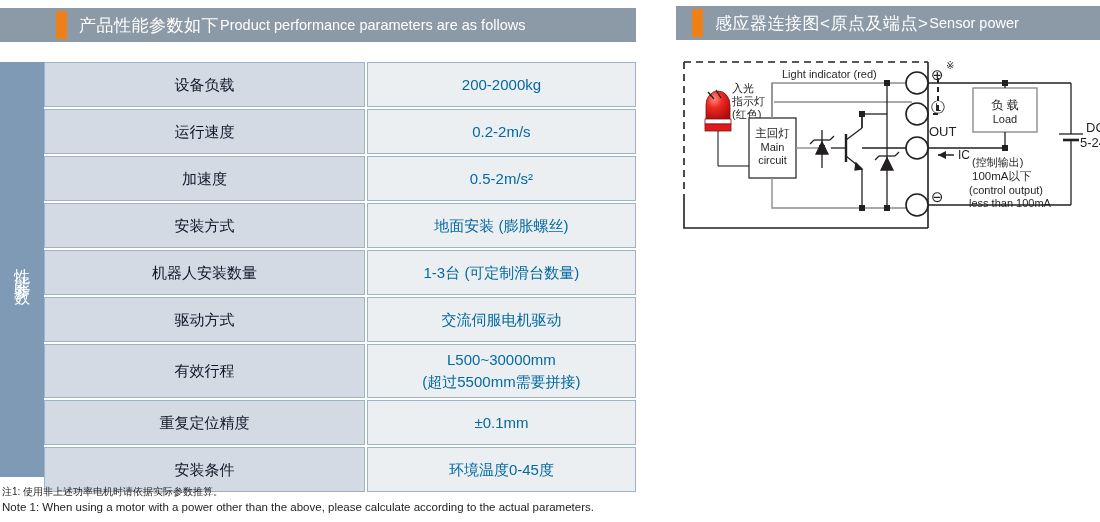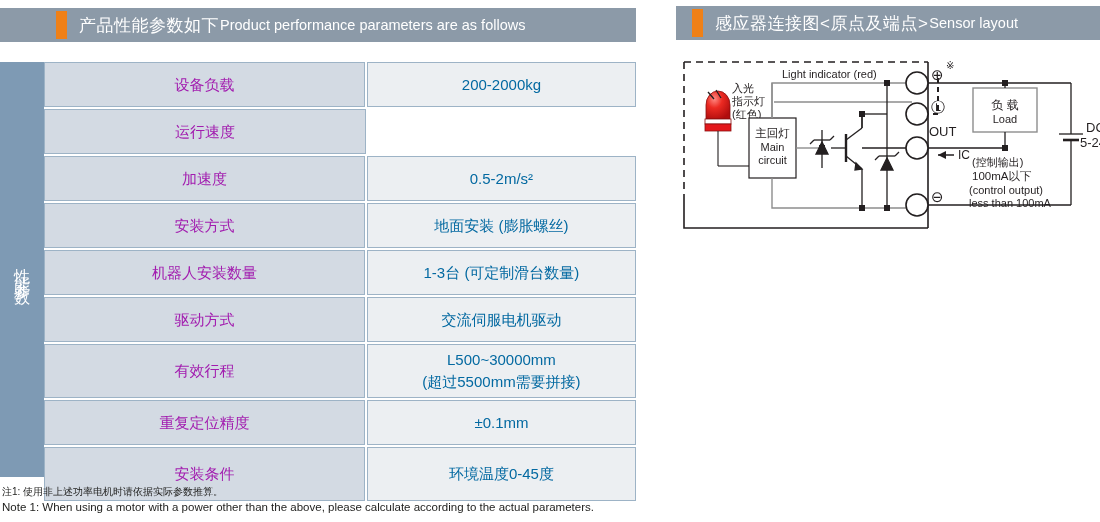--- a/index.html
+++ b/index.html
@@ -54,21 +54,21 @@
   }
   .row:last-child{margin-bottom:0;}
   .cell{
     box-sizing:border-box;
     display:flex;align-items:center;justify-content:center;
     text-align:center;
     border:1px solid #9db3c6;
     font-size:15px;
     line-height:1.45;
   }
-  .cell.k{width:322px;background:#d3dae3;color:#a21caf;}
+  .cell.k{width:322px;background:#d3dae3;color:#0f172a;}
   .cell.v{width:270px;background:#eceff2;color:#0369a1;margin-left:2px;}
   .cell.v .two{display:block;}
 
   
   .note{position:absolute;left:2px;top:484px;width:640px;}
   .note .n1{font-size:10px;color:#1d1d1b;line-height:1.5;}
   .note .n2{font-size:11.5px;color:#1d1d1b;line-height:1.5;}
 
   
   .diagram{position:absolute;left:676px;top:50px;width:424px;height:200px;}
@@ -82,36 +82,37 @@
 
   <div class="banner" id="banner-left">
     <div class="accent"></div>
     <span class="cn">产品性能参数如下</span>
     <span class="en">Product performance parameters are as follows</span>
   </div>
 
   <div class="banner" id="banner-right">
     <div class="accent"></div>
     <span class="cn">感应器连接图&lt;原点及端点&gt;</span>
-    <span class="en">Sensor layout</span>
+    <span class="en">Sensor power</span>
   </div>
 
   <div class="table-wrap">
     <div class="sidecol">
       <span class="vtext">性能参数</span>
     </div>
     <div class="rows">
 
       <div class="row" style="height:45px">
         <div class="cell k">设备负载</div>
         <div class="cell v">200-2000kg</div>
       </div>
 
       <div class="row" style="height:45px">
         <div class="cell k">运行速度</div>
+        <div class="cell v">0.2-2m/s</div>
       </div>
 
       <div class="row" style="height:45px">
         <div class="cell k">加速度</div>
         <div class="cell v">0.5-2m/s²</div>
       </div>
 
       <div class="row" style="height:45px">
         <div class="cell k">安装方式</div>
         <div class="cell v">地面安装 (膨胀螺丝)</div>
@@ -135,21 +136,21 @@
             <span class="two">(超过5500mm需要拼接)</span>
           </div>
         </div>
       </div>
 
       <div class="row" style="height:45px">
         <div class="cell k">重复定位精度</div>
         <div class="cell v">±0.1mm</div>
       </div>
 
-      <div class="row" style="height:54px">
+      <div class="row" style="height:45px">
         <div class="cell k">安装条件</div>
         <div class="cell v">环境温度0-45度</div>
       </div>
 
     </div>
   </div>
 
   <div class="note">
     <div class="n1">注1: 使用非上述功率电机时请依据实际参数推算。</div>
     <div class="n2">Note 1: When using a motor with a power other than the above, please calculate according to the actual parameters.</div>

